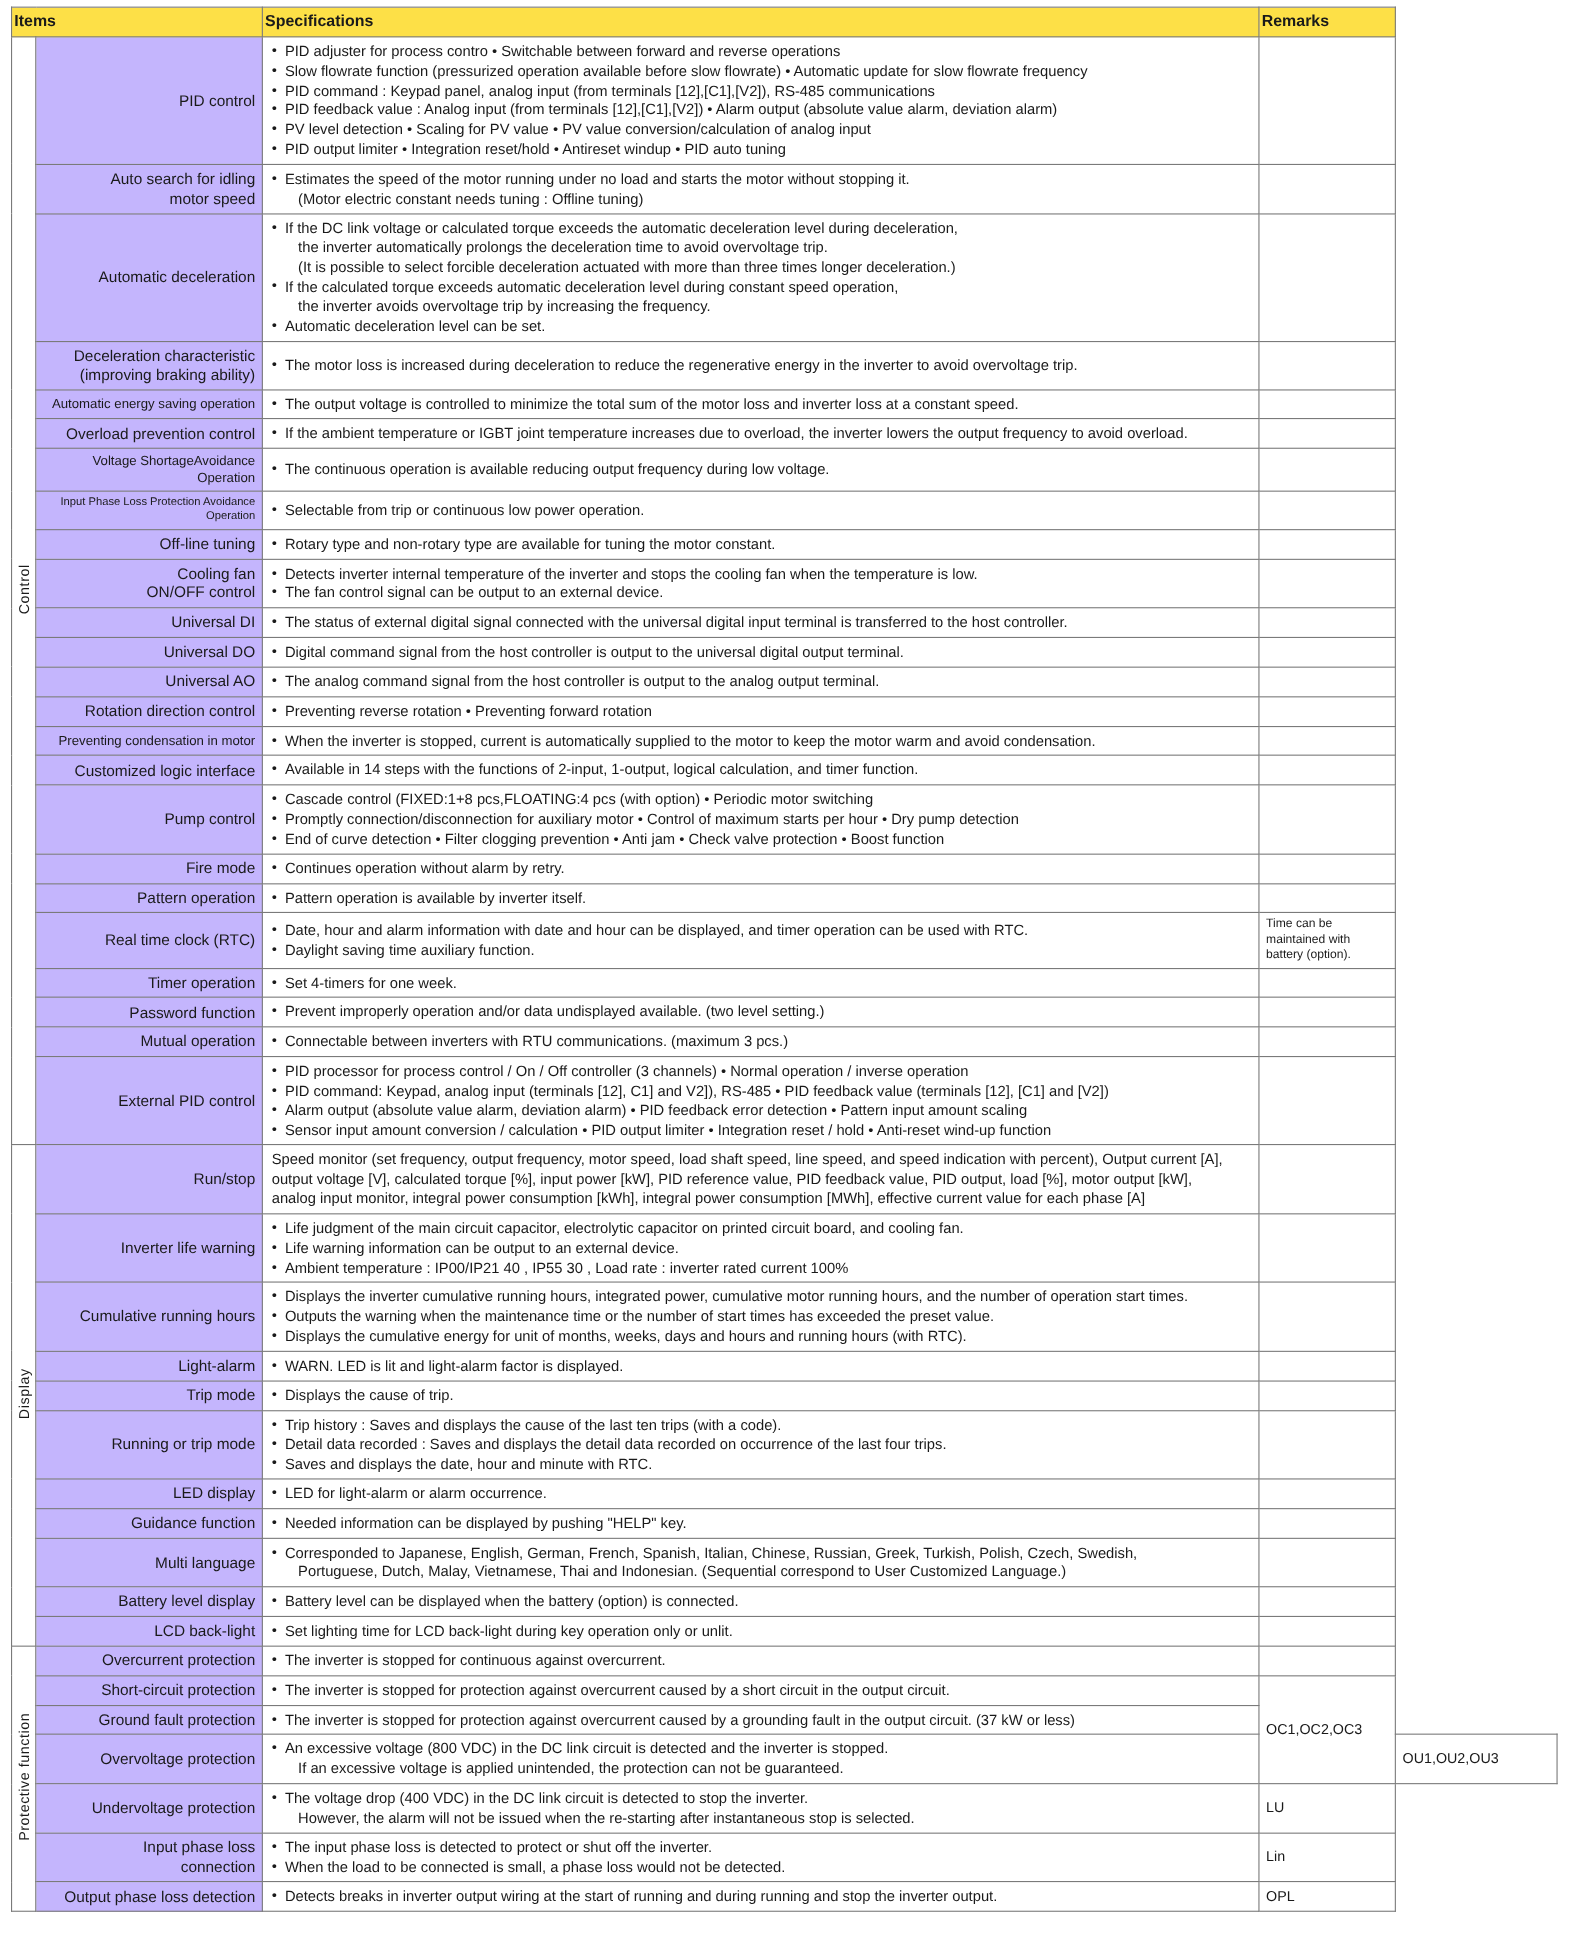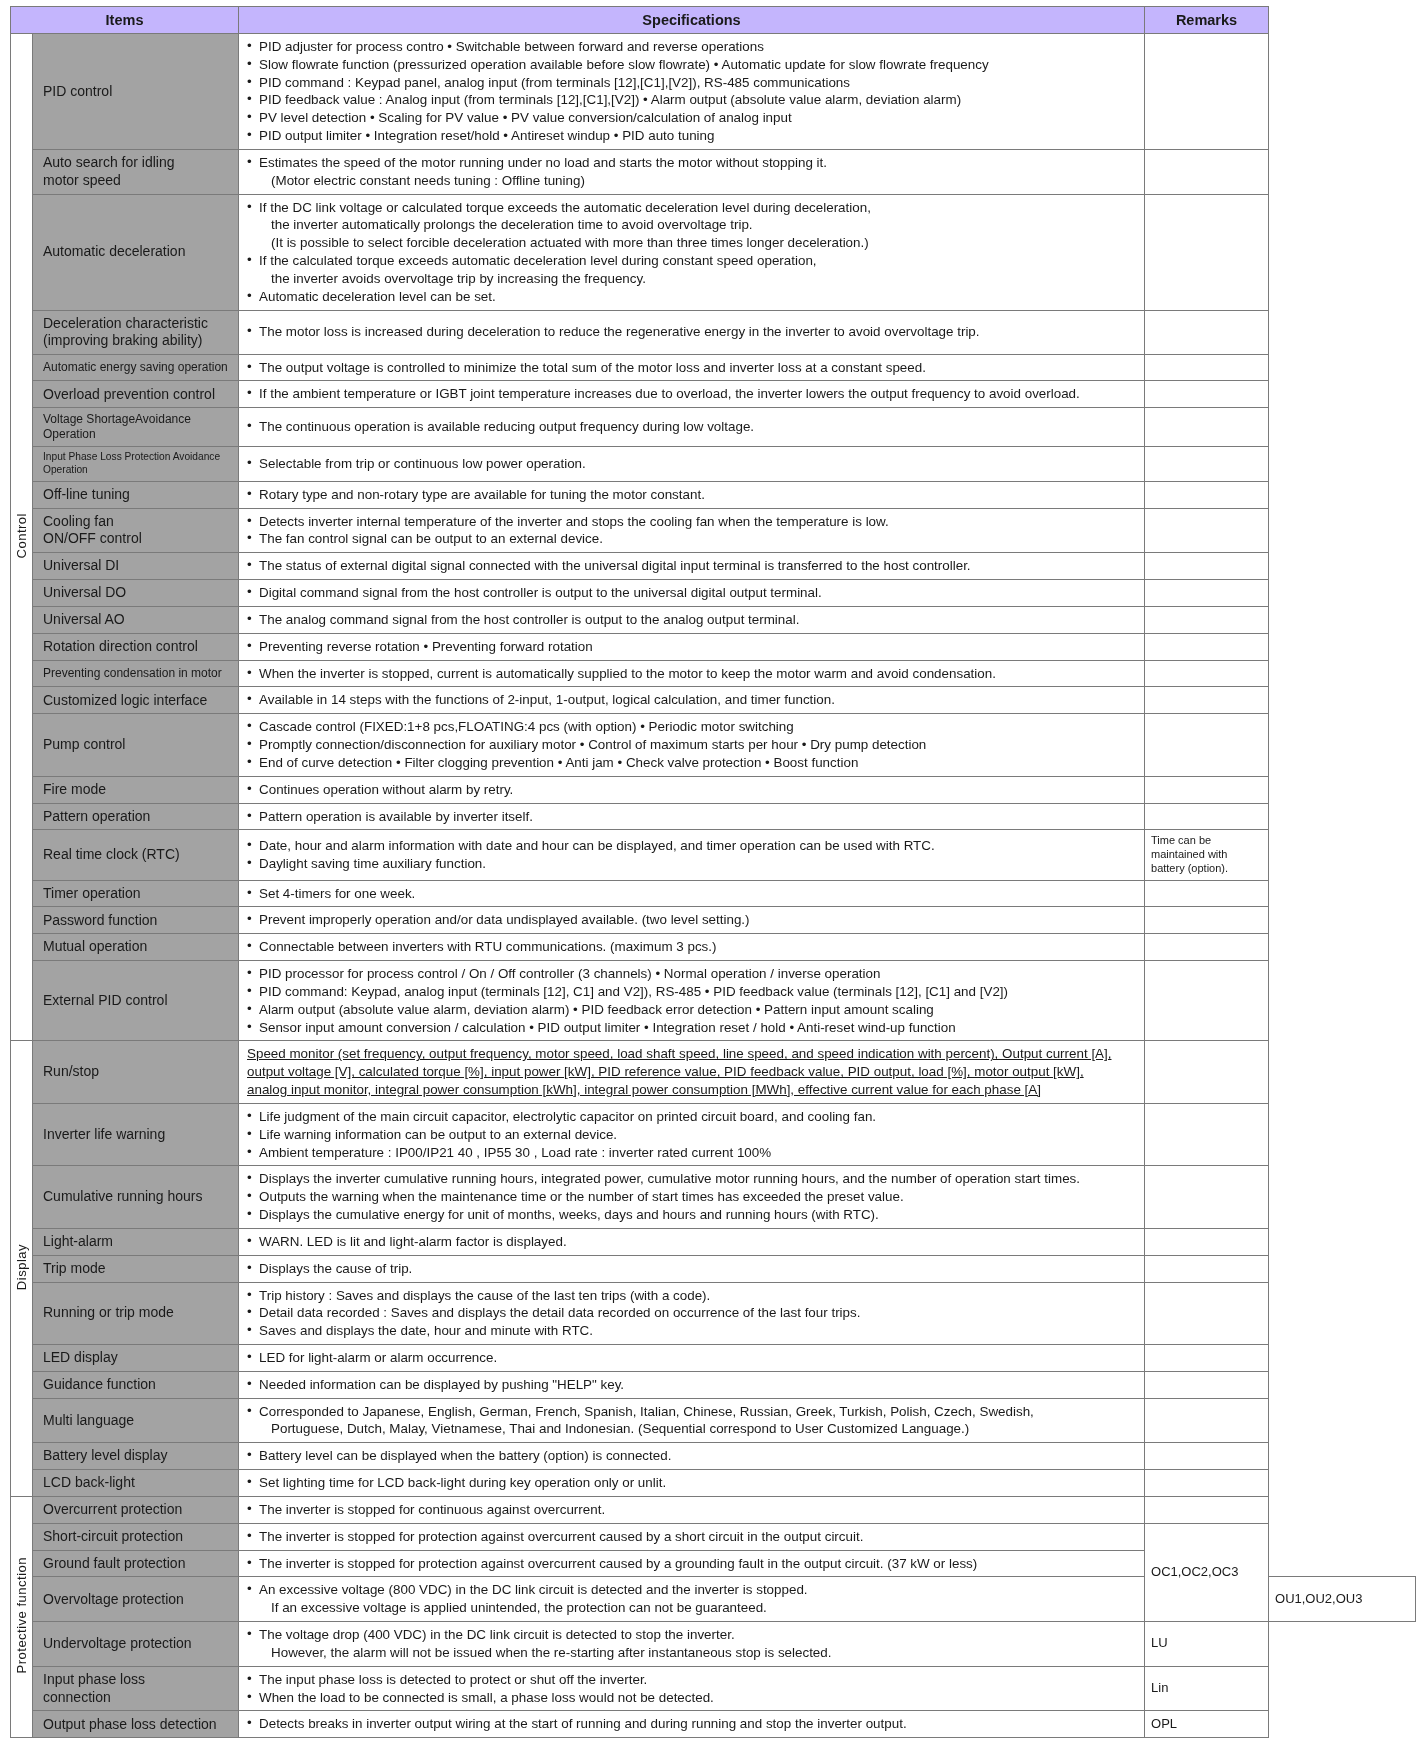--- a/index.html
+++ b/index.html
@@ -1,38 +1,38 @@
 <!DOCTYPE html>
 <html><head>
 <meta charset="utf-8">
 <style>
   html,body{margin:0;padding:0;background:#fff;}
   body{font-family:"Liberation Sans", sans-serif;color:#1a1a1a;}
   .page{width:1426px;box-sizing:border-box;padding:6px 10px 10px 10px;}
   table.spec{border-collapse:collapse;width:1406px;table-layout:fixed;}
   table.spec td,table.spec th{border:1px solid #7a7a7a;vertical-align:middle;}
-  th.head{background:#c4b5fd;text-align:center;font-size:14.5px;font-weight:bold;padding:5px 2px;}
+  th.head{background:#fde047;text-align:left;font-size:14.5px;font-weight:bold;padding:5px 2px;}
   .colgroup{width:22px;}
   .colitem{width:206px;}
   .colspec{width:906px;}
   .colrem{width:124px;}
   td.group{background:#fff;text-align:center;font-size:13px;}
   td.group .vert{writing-mode:vertical-rl;transform:rotate(180deg);white-space:nowrap;display:inline-block;letter-spacing:0.5px;}
-  td.item{background:#a3a3a3;padding:4px 6px 4px 10px;font-size:14px;line-height:1.25;}
+  td.item{background:#c4b5fd;padding:4px 6px 4px 10px;font-size:14px;line-height:1.25;text-align:right;}
   td.item.small{font-size:12px;}
   td.item.xsmall{font-size:10.2px;}
   td.spec{background:#fff;padding:4px 6px 4px 8px;font-size:13.4px;line-height:1.33;margin-left:36px;}
   td.rem{background:#fff;padding:4px 6px;font-size:13px;line-height:1.3;}
   td.rem.small{font-size:11px;line-height:1.25;}
   ul.b{margin:0;padding:0;list-style:none;}
   ul.b li{position:relative;padding-left:12px;margin:0;}
   ul.b li:before{content:"\2022";position:absolute;left:0;top:-1px;}
   ul.b li.cont{padding-left:24px;}
   ul.b li.cont:before{content:"";}
-  .plain{margin:0;padding:0;text-decoration:underline;}
+  .plain{margin:0;padding:0;}
   .plain div{padding-left:0;}
 </style>
 </head>
 <body>
 
 <div class="page">
   <table class="spec">
     <colgroup>
       <col class="colgroup">
         <col class="colitem">

